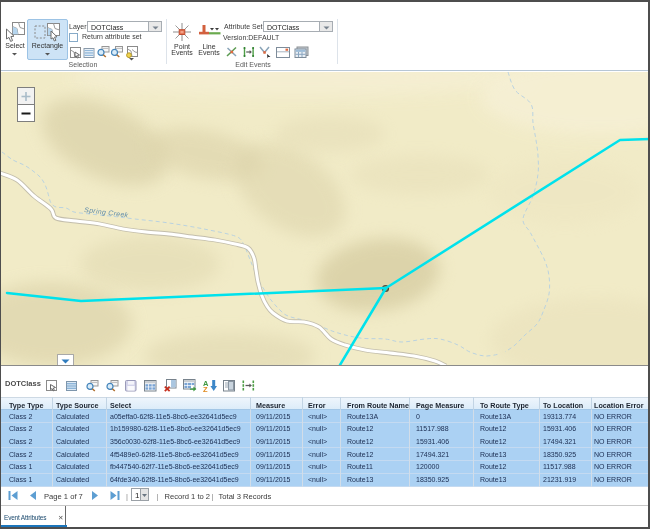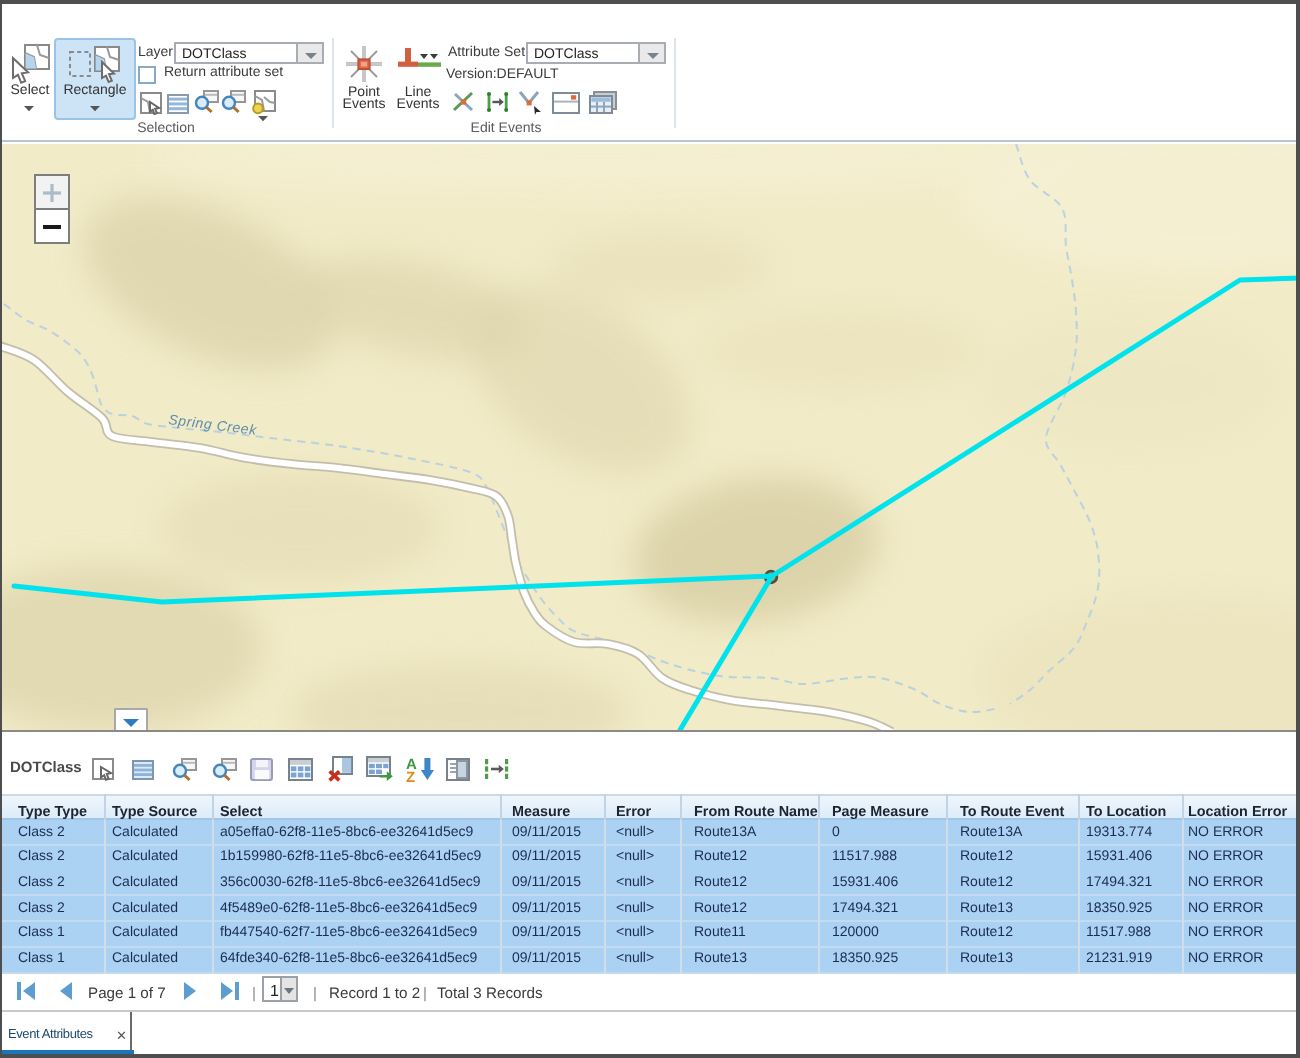--- a/index.html
+++ b/index.html
@@ -399,21 +399,21 @@
 
     <div id="grid">
       <div id="ghead">
         <div class="hcell" style="left:9px;">Type Type</div>
         <div class="hcell" style="left:56px;">Type Source</div>
         <div class="hcell" style="left:110px;">Select</div>
         <div class="hcell" style="left:256px;">Measure</div>
         <div class="hcell" style="left:308px;">Error</div>
         <div class="hcell" style="left:347px;">From Route Name</div>
         <div class="hcell" style="left:416px;">Page Measure</div>
-        <div class="hcell" style="left:480px;">To Route Event</div>
+        <div class="hcell" style="left:480px;">To Route Type</div>
         <div class="hcell" style="left:543px;">To Location</div>
         <div class="hcell" style="left:594px;">Location Error</div>
       </div>
       <div id="grows">
           <div class="grow" style="top:13px;">
             <div class="gcell" style="left:9px;">Class 2</div>
             <div class="gcell" style="left:56px;">Calculated</div>
             <div class="gcell" style="left:110px;">a05effa0-62f8-11e5-8bc6-ee32641d5ec9</div>
             <div class="gcell" style="left:256px;">09/11/2015</div>
             <div class="gcell" style="left:308px;">&lt;null&gt;</div>

